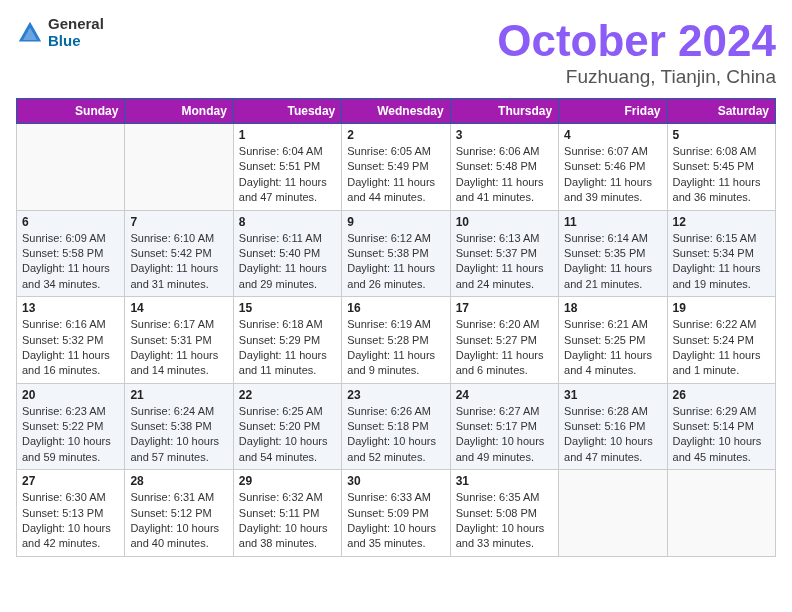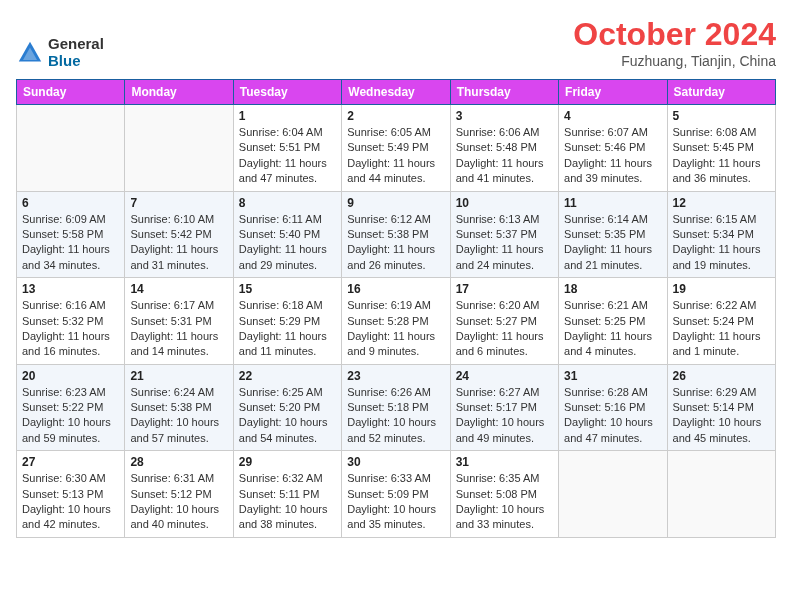--- a/index.html
+++ b/index.html
@@ -6,21 +6,21 @@
     body {
       font-family: Arial, sans-serif;
       background: #fff;
       width: 792px;
       min-height: 612px;
       padding: 16px;
     }
     .header {
       display: flex;
       justify-content: space-between;
-      align-items: flex-end;
+      align-items: flex-start;
       margin-bottom: 10px;
     }
     .logo {
       display: flex;
       align-items: center;
       gap: 4px;
     }
     .logo-text {
       display: flex;
       flex-direction: column;
@@ -37,40 +37,40 @@
       color: #0369a1;
     }
     .logo-icon {
       width: 28px;
       height: 28px;
     }
     .title-block {
       text-align: right;
     }
     .month-title {
-      font-size: 32px;
-      font-weight: bold;
-      color: #ef4444;
+      font-size: 44px;
+      font-weight: bold;
+      color: #8b5cf6;
     }
     .location {
-      font-size: 14px;
+      font-size: 19px;
       color: #555;
     }
     .calendar {
       width: 100%;
       border-collapse: collapse;
       border: 1px solid #ccc;
     }
     .calendar th {
-      background-color: #d946ef;
+      background-color: #a21caf;
       color: #fff;
       font-size: 12px;
       font-weight: bold;
       padding: 5px 6px;
-      text-align: left;
+      text-align: right;
       border: 1px solid #1a5fa0;
     }
     .calendar td {
       border: 1px solid #ccc;
       vertical-align: top;
       padding: 4px 5px;
       width: 108px;
       min-height: 80px;
     }
     .cell-date {

